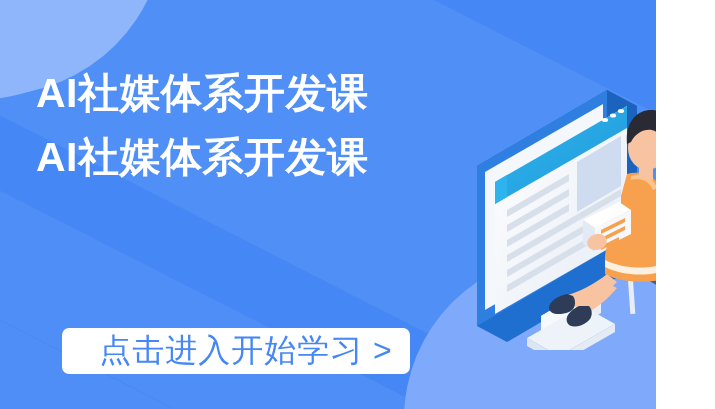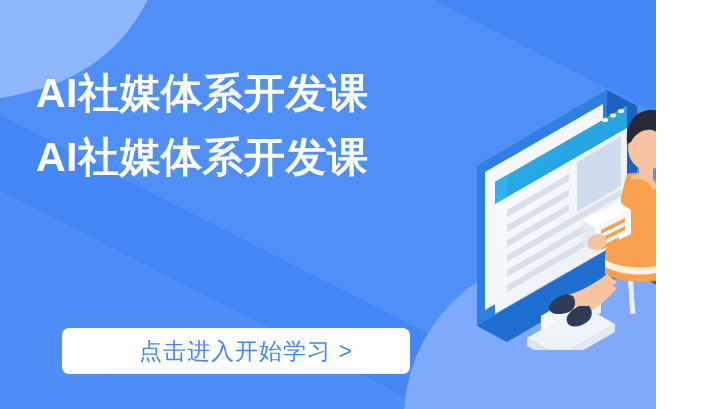--- a/index.html
+++ b/index.html
@@ -107,21 +107,21 @@
     border-radius: 7px;
     border: none;
     display: flex;
     align-items: center;
     justify-content: center;
     cursor: pointer;
     padding: 0;
   }
   .cta-button .cta-text {
     color: #4587f5;
-    font-size: 23px;
+    font-size: 32px;
     letter-spacing: 1px;
     font-family: "Liberation Sans", "DejaVu Sans", sans-serif;
     white-space: nowrap;
     margin-left: 20px;
   }
 
   
   .illustration {
     position: absolute;
     left: 455px;

